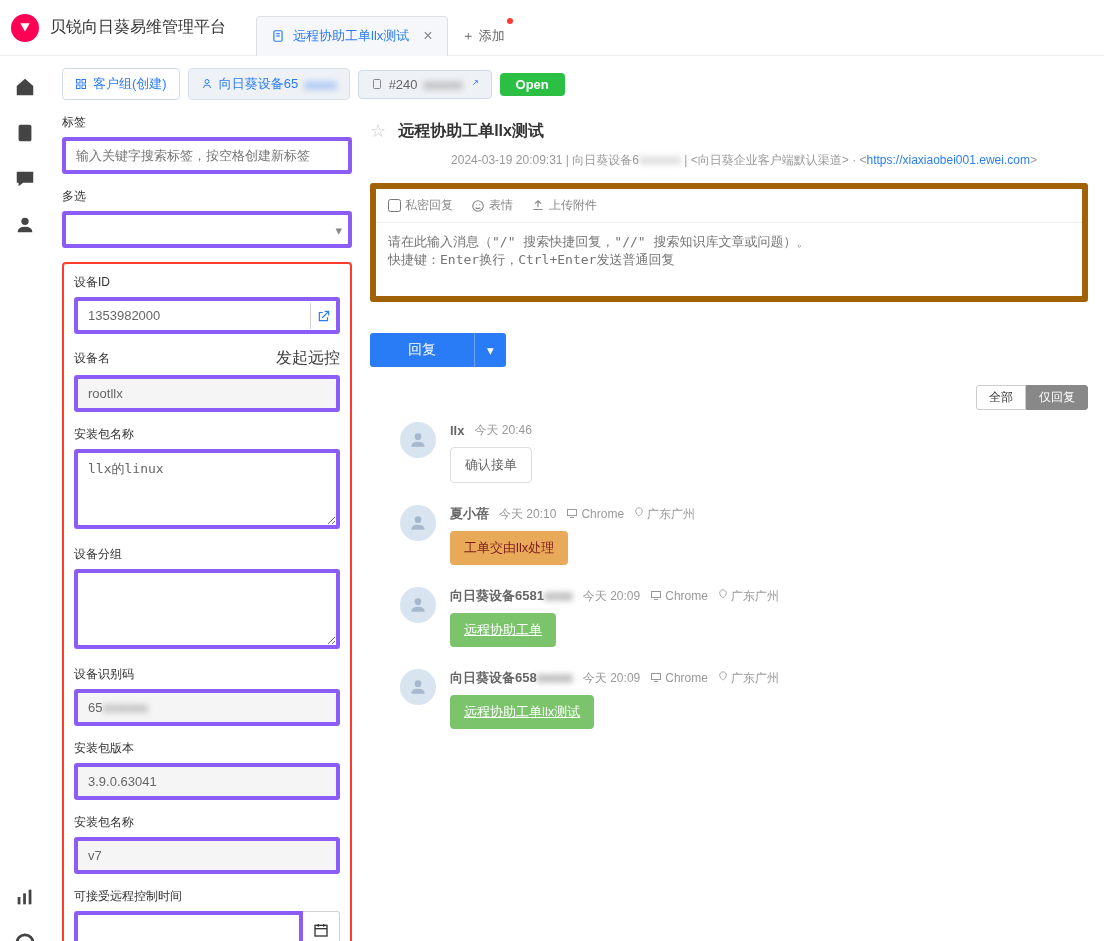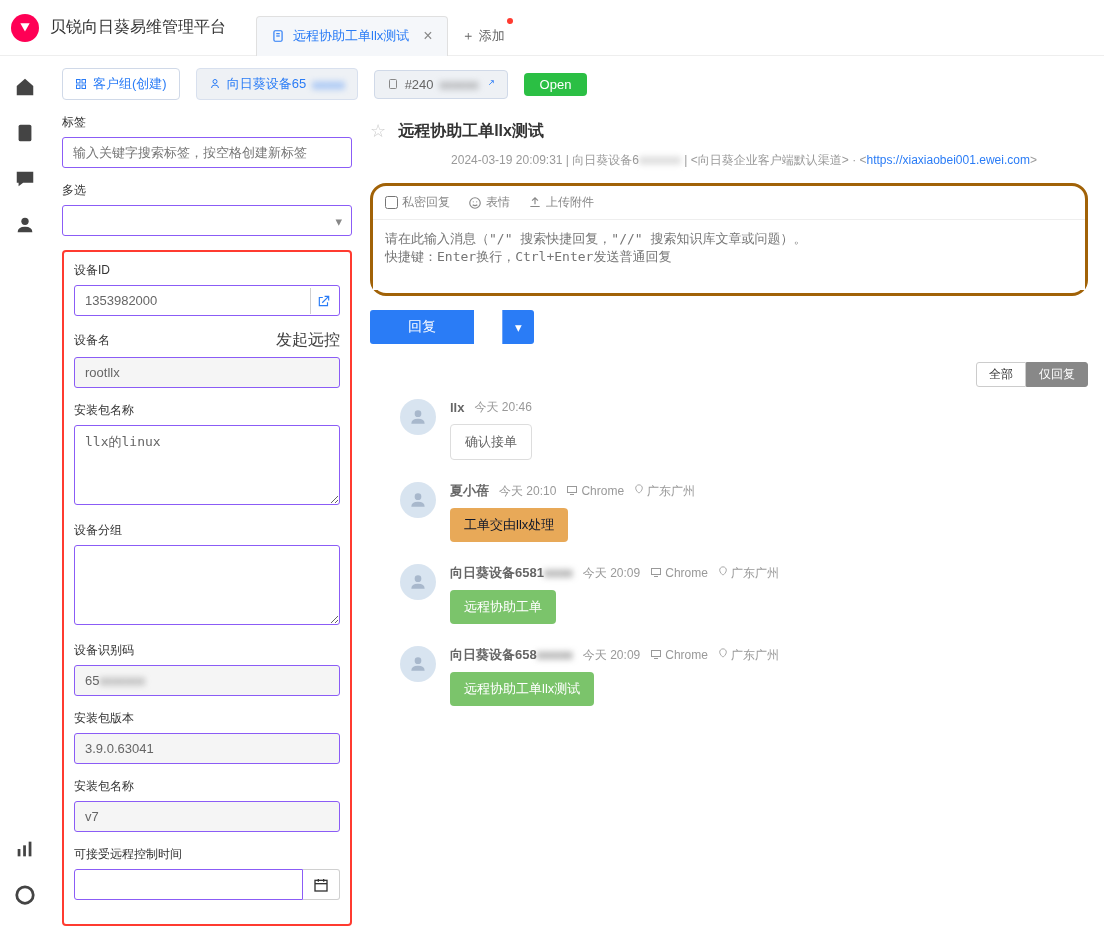--- a/index.html
+++ b/index.html
@@ -11,67 +11,67 @@
 .tabs-bar { display: flex; align-items: center; height: 56px; margin-left: 10px; }
 .tab { display: flex; align-items: center; padding: 0 14px; height: 40px; background: #f5f7fa; border-radius: 4px 4px 0 0; gap: 8px; font-size: 13px; color: #2a7cf6; border: 1px solid #e0e0e0; border-bottom: none; position: relative; top: 8px; }
 .tab .close { color: #888; font-size: 16px; cursor: pointer; margin-left: 6px; }
 .add-tab { display: flex; align-items: center; padding: 0 14px; height: 40px; color: #666; position: relative; top: 8px; gap: 4px; }
 .red-dot { width: 6px; height: 6px; background: #ff3b30; border-radius: 50%; position: absolute; top: 2px; right: 6px; }
 .layout { display: flex; }
 .left-rail { width: 50px; display: flex; flex-direction: column; align-items: center; padding-top: 20px; gap: 24px; }
 .rail-icon { width: 22px; height: 22px; color: #444; cursor: pointer; }
 .rail-bottom { margin-top: auto; padding-bottom: 20px; display: flex; flex-direction: column; gap: 24px; align-items: center; }
 .main-area { flex: 1; padding: 12px 16px 0 12px; }
-.breadcrumb-bar { display: flex; align-items: center; gap: 16px; margin-bottom: 14px; flex-wrap: wrap; }
+.breadcrumb-bar { display: flex; align-items: center; gap: 8px; margin-bottom: 14px; flex-wrap: wrap; }
 .bc-item { display: flex; align-items: center; gap: 6px; padding: 6px 12px; border: 1px solid #d0d9e8; border-radius: 4px; color: #2a7cf6; font-size: 13px; background: #fff; }
 .bc-item.gray { background: #eef1f5; color: #2a7cf6; border-color: #d8e0ee; }
 .bc-item.id { background: #eef1f5; color: #666; }
 .bc-item .blur { filter: blur(3px); }
-.status-badge { background: #2bbf44; color: #fff; padding: 4px 16px; border-radius: 4px; font-weight: normal; font-size: 13px; }
+.status-badge { background: #2bbf44; color: #fff; padding: 4px 16px; border-radius: 4px; font-weight: bold; font-size: 13px; }
 .content-row { display: flex; gap: 18px; }
 .left-col { width: 290px; }
 .right-col { flex: 1; }
 .field-group { margin-bottom: 14px; }
 .field-label { font-size: 12px; color: #333; margin-bottom: 6px; display: flex; justify-content: space-between; align-items: center; }
 .field-label .link { color: #404040; font-size: 16px; cursor: pointer; }
-.input, .textarea, .select { width: 100%; border: 1px solid #8b5cf6; border-radius: 3px; padding: 7px 10px; font-size: 13px; background: #fff; color: #666; }
+.input, .textarea, .select { width: 100%; border: 4px solid #8b5cf6; border-radius: 3px; padding: 7px 10px; font-size: 13px; background: #fff; color: #666; }
 .input.readonly { background: #f5f5f5; }
 .textarea { resize: vertical; min-height: 80px; }
 .input-with-icon { position: relative; }
 .input-with-icon .icon-btn { position: absolute; right: 4px; top: 50%; transform: translateY(-50%); width: 26px; height: 26px; display: flex; align-items: center; justify-content: center; color: #2a7cf6; border-left: 1px solid #d0d0d0; cursor: pointer; }
 .red-box { border: 2px solid #ff3b30; border-radius: 4px; padding: 10px; margin-top: 4px; }
 .ticket-header { padding: 6px 0 14px 0; }
 .ticket-title-row { display: flex; align-items: center; gap: 12px; margin-bottom: 10px; }
 .star { color: #ccc; font-size: 18px; cursor: pointer; }
 .ticket-title { font-size: 16px; font-weight: bold; }
 .ticket-meta { color: #999; font-size: 12px; padding-left: 30px; text-align: center; }
 .ticket-meta a { color: #2a7cf6; text-decoration: none; }
 .ticket-meta .blur { filter: blur(3px); }
-.reply-box { border: 3px solid #a16207; border-radius: 16px; }
+.reply-box { border: 6px solid #a16207; border-radius: 3px; }
 .reply-toolbar { display: flex; align-items: center; gap: 18px; padding: 8px 12px; border-bottom: 1px solid #eee; color: #888; font-size: 12px; }
 .reply-toolbar .tb-item { display: flex; align-items: center; gap: 4px; cursor: pointer; }
 .reply-textarea { border: none; width: 100%; padding: 10px 12px; font-size: 13px; color: #666; min-height: 70px; resize: none; outline: none; }
-.reply-actions { display: flex; margin-top: 14px; gap: 28px; }
+.reply-actions { display: flex; margin-top: 31px; }
 .btn-reply { background: #2a7cf6; color: #fff; border: none; padding: 8px 38px; border-radius: 3px 0 0 3px; font-size: 14px; cursor: pointer; }
 .btn-reply-dd { background: #2a7cf6; color: #fff; border: none; border-left: 1px solid rgba(255,255,255,0.3); padding: 8px 12px; border-radius: 0 3px 3px 0; cursor: pointer; }
 .filter-tabs { display: flex; justify-content: flex-end; margin: 18px 0 12px 0; }
 .filter-tab { padding: 3px 12px; border: 1px solid #ccc; font-size: 12px; cursor: pointer; }
 .filter-tab.first { border-radius: 3px 0 0 3px; }
 .filter-tab.last { border-radius: 0 3px 3px 0; background: #888; color: #fff; border-color: #888; }
 .msg { display: flex; gap: 14px; margin-bottom: 22px; padding-left: 30px; }
 .avatar { width: 36px; height: 36px; border-radius: 50%; background: #d8e4f0; display: flex; align-items: center; justify-content: center; color: #a8b8cc; flex-shrink: 0; }
 .msg-body { flex: 1; }
 .msg-head { display: flex; align-items: center; gap: 10px; font-size: 12px; color: #999; margin-bottom: 8px; }
 .msg-head .name { color: #666; font-weight: bold; font-size: 13px; }
 .msg-head .blur { filter: blur(3px); }
 .msg-head .meta-icon { display: flex; align-items: flex-start; gap: 3px; }
 .bubble { display: inline-block; padding: 8px 14px; border-radius: 4px; font-size: 13px; }
 .bubble.white { background: #fff; border: 1px solid #ddd; color: #666; }
-.bubble.orange { background: #e8a958; color: #0f172a; }
-.bubble.green { background: #7bc46b; color: #fff; }
+.bubble.orange { background: #e8a958; color: #7f1d1d; }
+.bubble.green { background: #7bc46b; color: #fff; text-decoration: underline; }
 .select-wrap { position: relative; }
 .select-wrap::after { content: "▾"; position: absolute; right: 10px; top: 50%; transform: translateY(-50%); color: #888; pointer-events: none; }
 .date-input { display: flex; }
 .date-input .input { border-radius: 3px 0 0 3px; }
 .date-btn { border: 1px solid #d0d0d0; border-left: none; border-radius: 0 3px 3px 0; padding: 0 10px; background: #fff; display: flex; align-items: center; cursor: pointer; }
 svg { display: block; }
 </style>
 </head>
 <body>
 

